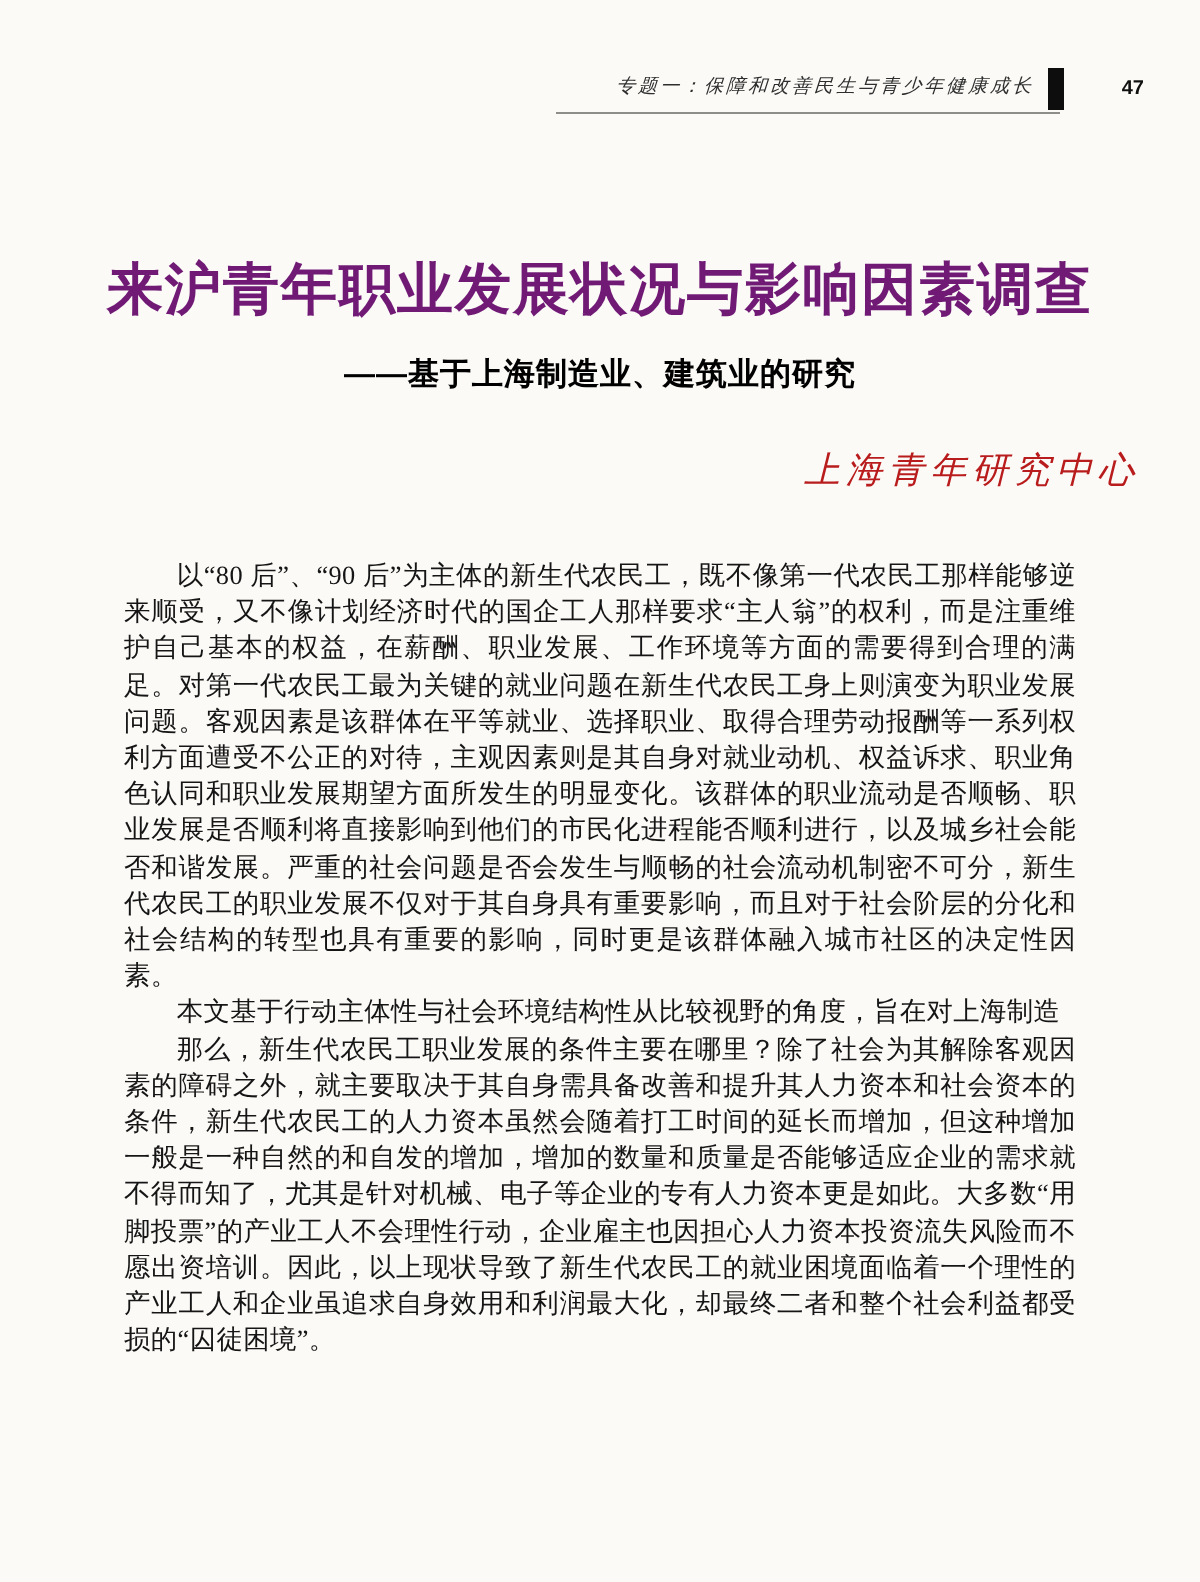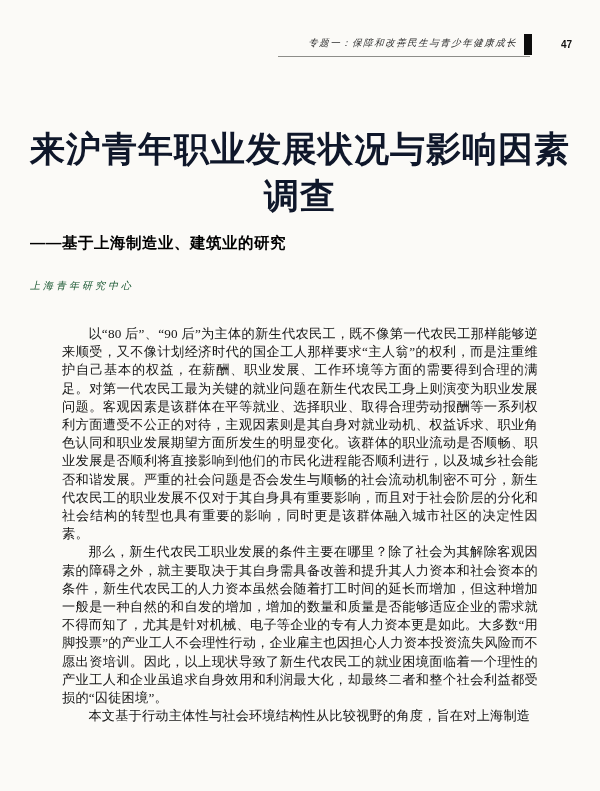--- a/index.html
+++ b/index.html
@@ -57,40 +57,40 @@
     width: 252px;
     height: 1px;
     background: #8d8d89;
   }
   
   .title {
     margin: 126px 30px 0;
     text-align: center;
     font-family: "Liberation Sans", "DejaVu Sans", sans-serif;
     font-weight: bold;
-    font-size: 35px;
+    font-size: 28px;
     letter-spacing: 1px;
-    color: #0f172a;
+    color: #701a75;
   }
   .subtitle {
     margin: 13px 30px 0;
-    text-align: left;
+    text-align: center;
     font-family: "Liberation Sans", "DejaVu Sans", sans-serif;
     font-weight: bold;
     font-size: 15.5px;
     letter-spacing: 0.5px;
     color: #000;
   }
   .author {
     margin: 25px 30px 0;
-    text-align: left;
-    font-size: 10px;
+    text-align: right;
+    font-size: 18px;
     font-style: italic;
     letter-spacing: 3px;
-    color: #14532d;
+    color: #b91c1c;
   }
   .section-heading {
     margin: 50px 30px 0;
     text-align: center;
     font-family: "Liberation Sans", "DejaVu Sans", sans-serif;
     font-weight: bold;
     font-size: 14.5px;
     letter-spacing: 1px;
     color: #000;
   }
@@ -122,17 +122,17 @@
 
   <h1 class="title">来沪青年职业发展状况与影响因素调查</h1>
 
   <h2 class="subtitle">——基于上海制造业、建筑业的研究</h2>
 
   <div class="author">上海青年研究中心</div>
 
 
   <p class="body-para first">以“80 后”、“90 后”为主体的新生代农民工，既不像第一代农民工那样能够逆来顺受，又不像计划经济时代的国企工人那样要求“主人翁”的权利，而是注重维护自己基本的权益，在薪酬、职业发展、工作环境等方面的需要得到合理的满足。对第一代农民工最为关键的就业问题在新生代农民工身上则演变为职业发展问题。客观因素是该群体在平等就业、选择职业、取得合理劳动报酬等一系列权利方面遭受不公正的对待，主观因素则是其自身对就业动机、权益诉求、职业角色认同和职业发展期望方面所发生的明显变化。该群体的职业流动是否顺畅、职业发展是否顺利将直接影响到他们的市民化进程能否顺利进行，以及城乡社会能否和谐发展。严重的社会问题是否会发生与顺畅的社会流动机制密不可分，新生代农民工的职业发展不仅对于其自身具有重要影响，而且对于社会阶层的分化和社会结构的转型也具有重要的影响，同时更是该群体融入城市社区的决定性因素。</p>
 
+  <p class="body-para">本文基于行动主体性与社会环境结构性从比较视野的角度，旨在对上海制造</p>
+
   <p class="body-para">那么，新生代农民工职业发展的条件主要在哪里？除了社会为其解除客观因素的障碍之外，就主要取决于其自身需具备改善和提升其人力资本和社会资本的条件，新生代农民工的人力资本虽然会随着打工时间的延长而增加，但这种增加一般是一种自然的和自发的增加，增加的数量和质量是否能够适应企业的需求就不得而知了，尤其是针对机械、电子等企业的专有人力资本更是如此。大多数“用脚投票”的产业工人不会理性行动，企业雇主也因担心人力资本投资流失风险而不愿出资培训。因此，以上现状导致了新生代农民工的就业困境面临着一个理性的产业工人和企业虽追求自身效用和利润最大化，却最终二者和整个社会利益都受损的“囚徒困境”。</p>
-
-  <p class="body-para">本文基于行动主体性与社会环境结构性从比较视野的角度，旨在对上海制造</p>
 
 </div>
 
 </body></html>

